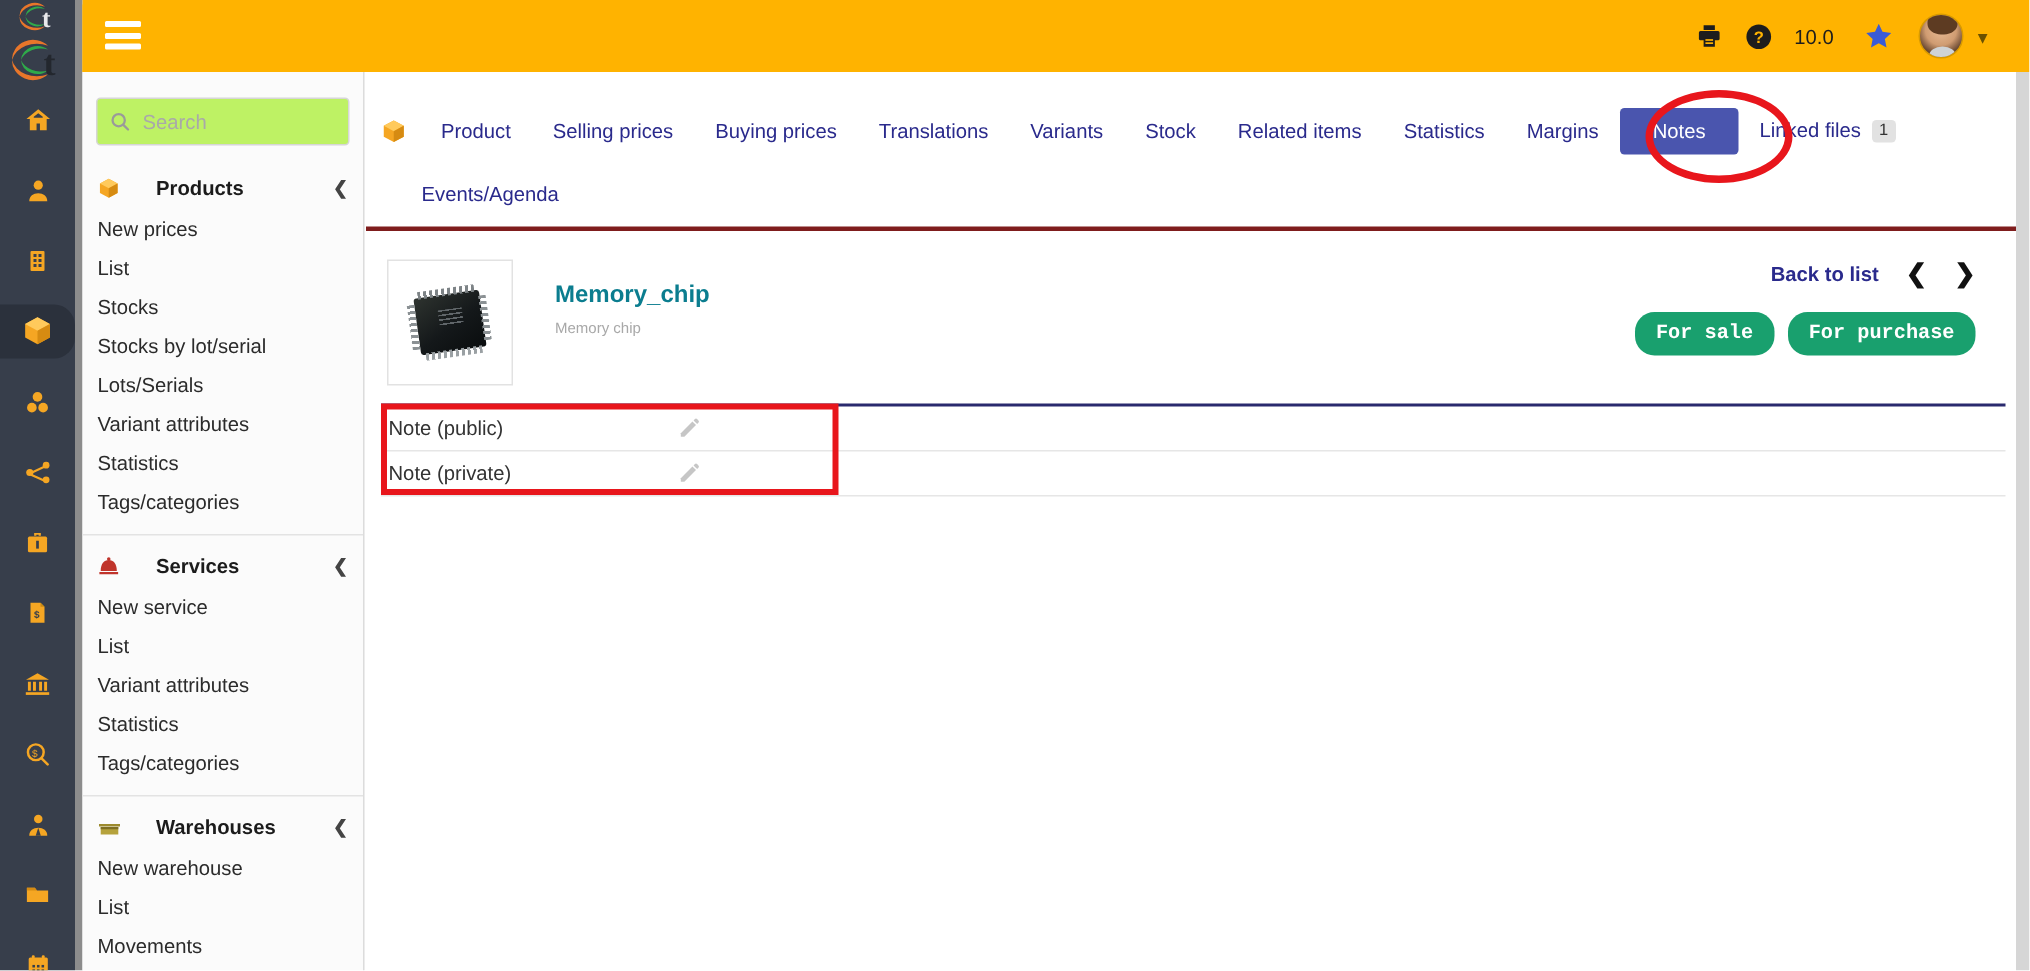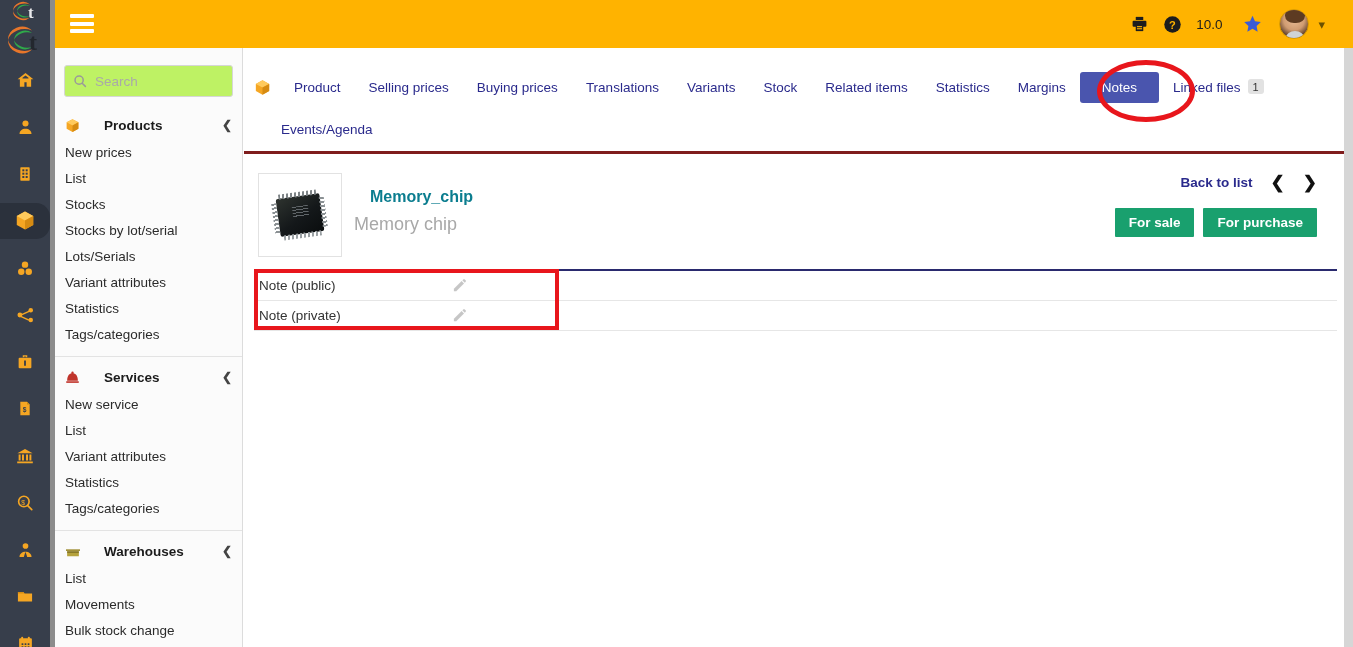--- a/index.html
+++ b/index.html
@@ -212,42 +212,42 @@
     width: 16px; height: 11px;
     background: repeating-linear-gradient(to bottom, #6d7377 0 1px, transparent 1px 3px);
     opacity: .85;
   }
 
   #prod-title {
     position: absolute; left: 126px; top: 34px;
     font-size: 16px; font-weight: bold; color: #0b7d8f;
   }
   #prod-sub {
-    position: absolute; left: 110px; top: 60px;
-    font-size: 18px; color: #a8a8a8;
+    position: absolute; left: 126px; top: 60px;
+    font-size: 10px; color: #a8a8a8;
   }
 
   #backtolist-row {
     position: absolute; right: 27px; top: 20px;
     display: flex; align-items: center;
   }
   #backtolist { font-size: 13.5px; font-weight: bold; color: #2a2a8c; cursor: pointer; }
   .nav-arrow {
     margin-left: 18px; font-size: 17px; color: #111; font-weight: bold; cursor: pointer;
     line-height: 1;
   }
   #action-buttons {
     position: absolute; right: 27px; top: 54px;
     display: flex; gap: 9px;
   }
   .green-btn {
     background: #19a06e; color: #fff; border: none;
-    font-family: Liberation Sans, sans-serif;
+    font-family: Liberation Mono, monospace;
     font-size: 13.5px; font-weight: bold;
-    padding: 7px 14px; border-radius: 1px; cursor: pointer;
+    padding: 7px 14px; border-radius: 13px; cursor: pointer;
   }
 
   
   #notes-table {
     position: absolute; left: 10px; top: 221px;
     width: 1083px;
     border-top: 2px solid #2a2a6e;
   }
   .note-row {
     display: flex; align-items: center;
@@ -510,20 +510,21 @@
       <span class="mh-icon">
         <svg width="16" height="12" viewBox="0 0 24 18">
             <path d="M1.5 5h21v2.4h-21z" fill="#9c8a2d"></path>
             <path d="M3.2 8h17.6v7.4H3.2z" fill="#b5a23c"></path>
             <path d="M3.2 8h17.6v2.2H3.2z" fill="#7e6f22"></path>
           </svg>
       </span>
       <span class="mh-label">Warehouses</span>
       <span class="mh-collapse">❮</span>
     </div>
+    <div class="menu-item">New warehouse</div>
     <div class="menu-item">List</div>
     <div class="menu-item">Movements</div>
     <div class="menu-item">Bulk stock change</div>
 
   </div>
 </div>
 
 <div id="content">
 
   <div id="tabbar">

